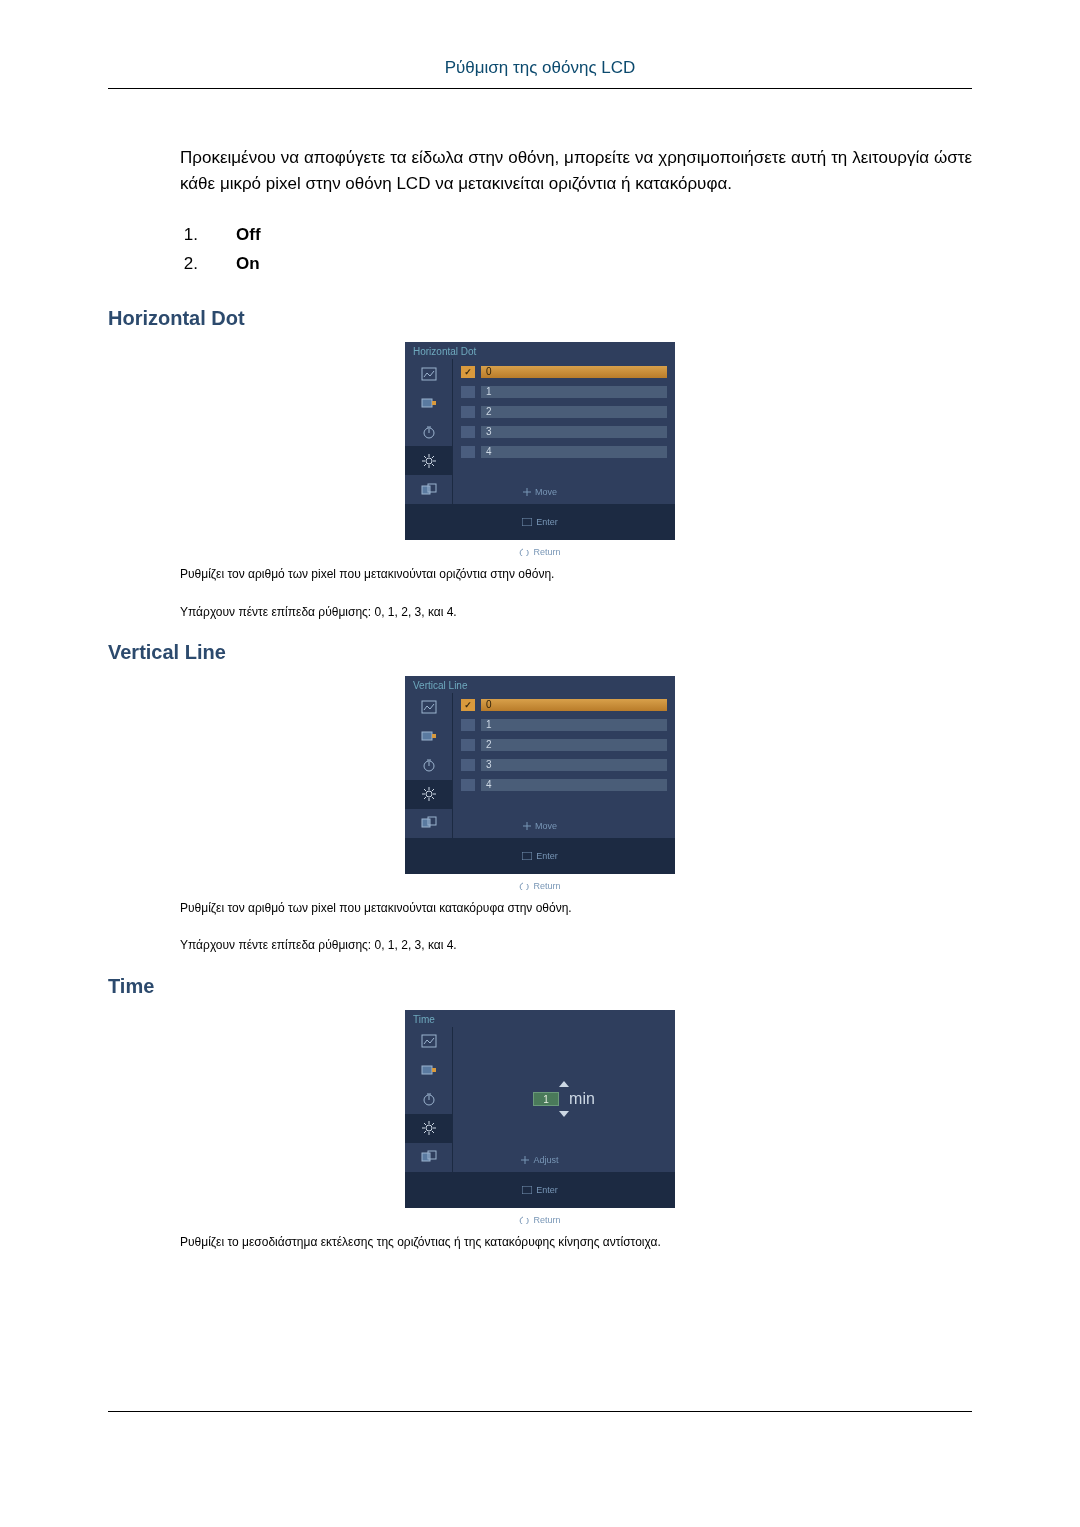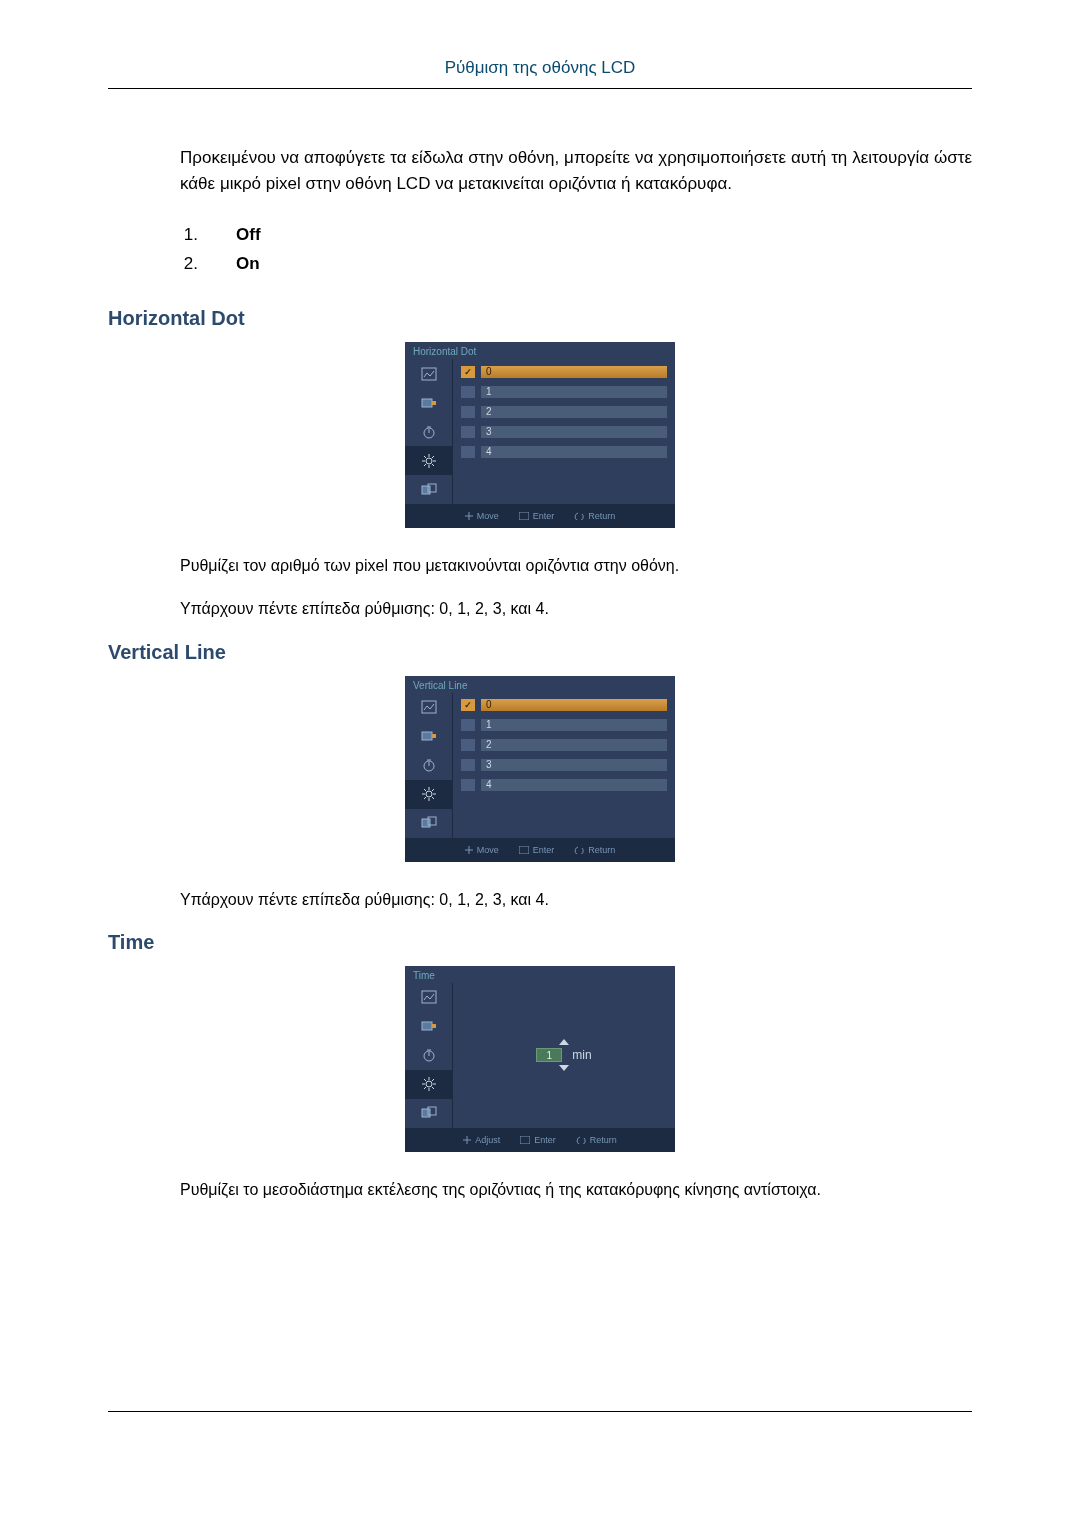--- a/index.html
+++ b/index.html
@@ -45,21 +45,21 @@
   .indent-list .li { display: flex; gap: 18px; }
   .indent-list .num { width: 18px; text-align: right; }
   .indent-list .lbl { font-weight: bold; margin-left: 20px; }
   .section-heading {
     font-size: 20px;
     font-weight: bold;
     color: #2c4a6d;
     margin-bottom: 12px;
   }
   .para {
-    font-size: 16px;
+    font-size: 12px;
     margin-left: 72px;
     margin-bottom: 20px;
     line-height: 1.45;
   }
   .spacer-after-menu { height: 26px; }
 
   
   .osd {
     width: 270px;
     margin: 4px auto 0 auto;
@@ -110,27 +110,28 @@
     height: 12px;
     background: linear-gradient(#d8a04a, #b97c2a);
     color: #2a1d08;
     font-size: 10px;
     padding: 0 5px;
     line-height: 12px;
   }
   .osd-cell.blank { background: #4a5d78; color: #cdd8e4; }
   .osd-footer {
     background: #1c2a42;
-    height: 24px;
+    height: 36px;
     display: flex;
     align-items: center;
     justify-content: center;
     gap: 20px;
     color: #7896b6;
     font-size: 9px;
+    flex-direction: column;
   }
   .osd-footer .fitem { display: flex; align-items: center; gap: 4px; }
   .osd-footer svg { display: inline-block; vertical-align: middle; }
 
   
   .osd-time-area {
     flex: 1;
     padding: 8px;
     display: flex;
     flex-direction: column;
@@ -149,21 +150,21 @@
   .time-box {
     width: 26px; height: 14px;
     background: #4a7a5a;
     color: #e8efe2;
     font-size: 10px;
     text-align: center;
     line-height: 14px;
     border: 1px solid #6a9a7a;
   }
   .time-unit {
-    color: #cdd8e4; font-size: 12px;
+    color: #cdd8e4; font-size: 16px;
   }
 </style>
 </head>
 <body>
 
 <div class="page">
   <div class="header-title">Ρύθμιση της οθόνης LCD</div>
   <hr class="hr-top">
 
   <div class="body-text">Προκειμένου να αποφύγετε τα είδωλα στην οθόνη, μπορείτε να χρησιμοποιήσετε αυτή τη λειτουργία ώστε κάθε μικρό pixel στην οθόνη LCD να μετακινείται οριζόντια ή κατακόρυφα.</div>
@@ -361,20 +362,21 @@
       <span class="fitem">
           <svg width="10" height="8">
             <path d="M8 2 A4 4 0 1 1 4 1" fill="none" stroke="#7896b6"></path>
           </svg>
           <span>Return</span>
         </span>
     </div>
   </div>
   <div class="spacer-after-menu"></div>
 
+  <div class="para">Ρυθμίζει τον αριθμό των pixel που μετακινούνται κατακόρυφα στην οθόνη.</div>
   <div class="para">Υπάρχουν πέντε επίπεδα ρύθμισης: 0, 1, 2, 3, και 4.</div>
 
   <div class="section-heading">Time</div>
 
   <div class="osd">
     <div class="osd-title">Time</div>
     <div class="osd-body">
       <div class="osd-sidebar">
         <div class="osd-tab">
             <svg width="16" height="14">

